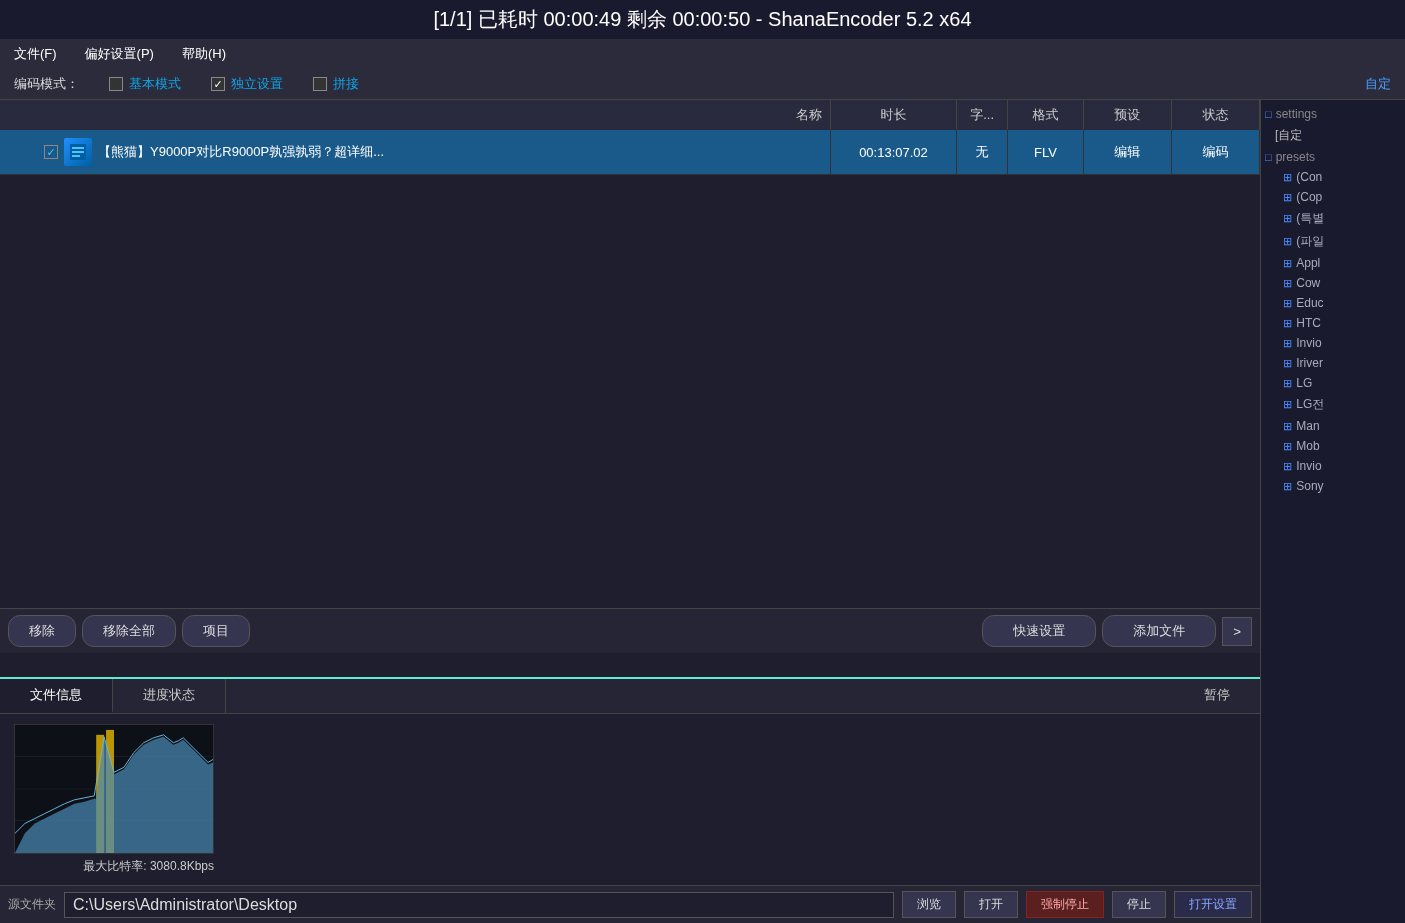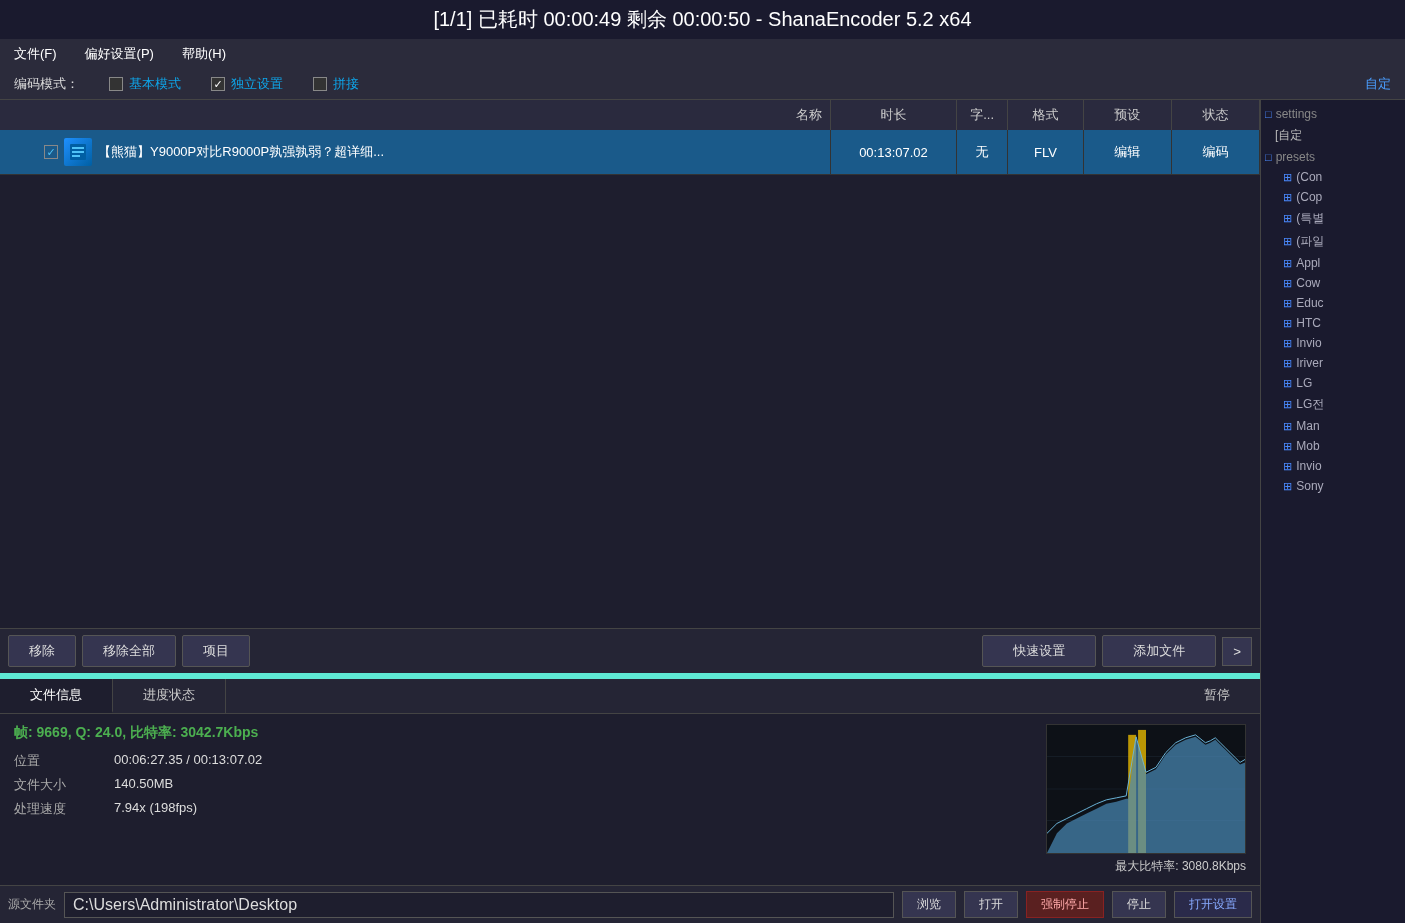--- a/index.html
+++ b/index.html
@@ -184,37 +184,38 @@
       border-top: 1px solid #444;
       flex-shrink: 0;
     }
     .btn {
       background: #353550;
       color: #ddd;
       border: 1px solid #555;
       padding: 6px 20px;
       cursor: pointer;
       font-size: 13px;
-      border-radius: 2px;
+      border-radius: 12px;
     }
     .btn-wide { padding: 6px 30px; }
     .btn-spacer { flex: 1; }
     .btn-arrow {
       padding: 6px 10px;
       background: #353550;
       border: 1px solid #555;
       color: #ddd;
       cursor: pointer;
     }
 
     
     #info-section {
       flex-shrink: 0;
       background: #1e1e2e;
-      border-top: 6px solid #5eead4;
+      border-top: 2px solid #5eead4;
+      margin-top: 24px;
     }
     #info-tabs {
       display: flex;
       background: #252535;
       border-bottom: 1px solid #444;
     }
     .info-tab {
       padding: 7px 30px;
       cursor: pointer;
       color: #ccc;
@@ -424,31 +425,20 @@
     </div>
 
     <div id="info-section">
       <div id="info-tabs">
         <div class="info-tab active">文件信息</div>
         <div class="info-tab">进度状态</div>
         <div id="pause-btn">暂停</div>
       </div>
 
       <div id="info-content">
-        <div id="info-left">
-          <div class="info-status-line">帧: 9669, Q: 24.0, 比特率: 3042.7Kbps</div>
-          <div class="info-grid">
-            <span class="label">位置</span>
-            <span class="value">00:06:27.35 / 00:13:07.02</span>
-            <span class="label">文件大小</span>
-            <span class="value">140.50MB</span>
-            <span class="label">处理速度</span>
-            <span class="value">7.94x (198fps)</span>
-          </div>
-        </div>
         <div>
           <div id="chart-area">
             <svg id="bitrate-chart" viewBox="0 0 200 130" preserveAspectRatio="none">
 
               <rect width="200" height="130" fill="#0d1117"></rect>
 
               <line x1="0" y1="32" x2="200" y2="32" stroke="#1e2a38" stroke-width="0.5"></line>
               <line x1="0" y1="65" x2="200" y2="65" stroke="#1e2a38" stroke-width="0.5"></line>
               <line x1="0" y1="97" x2="200" y2="97" stroke="#1e2a38" stroke-width="0.5"></line>
 

